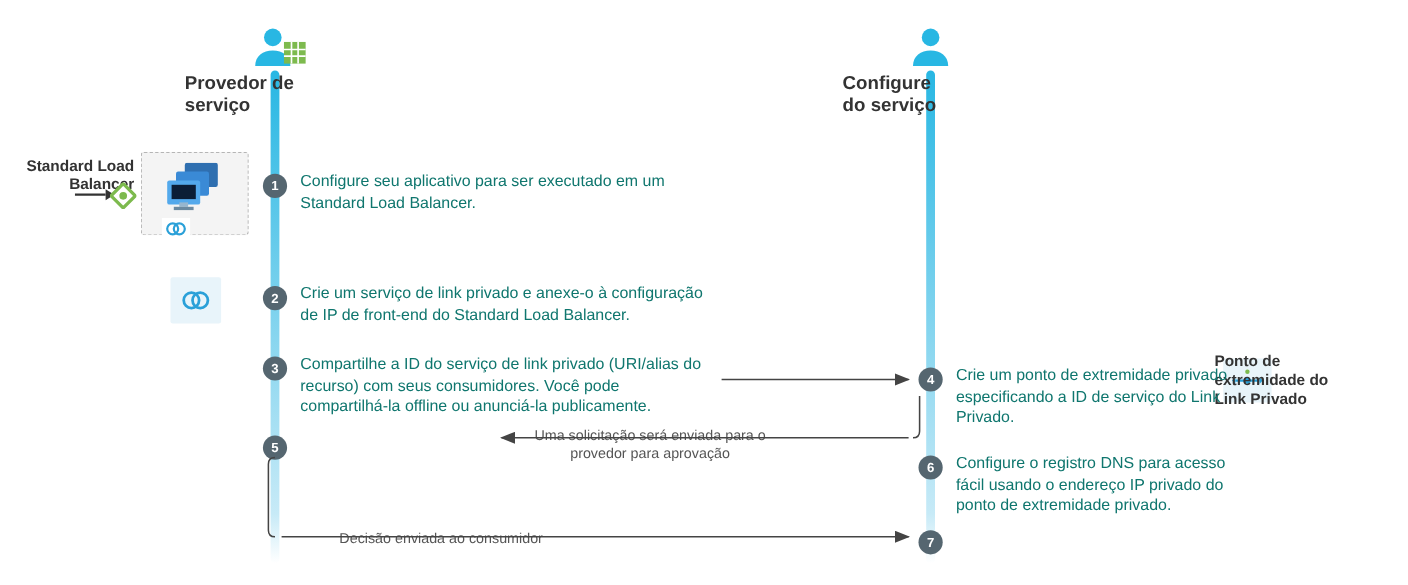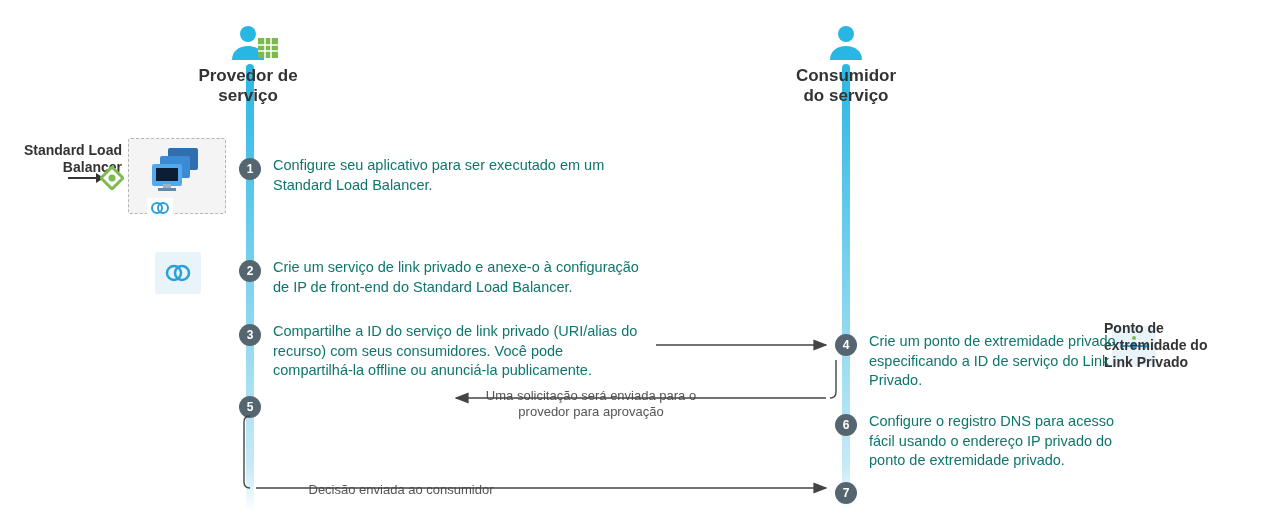--- a/index.html
+++ b/index.html
@@ -29,21 +29,21 @@
     height: 448px;
     border-radius: 4px;
     background: linear-gradient(to bottom, var(--azure-blue) 0%, #c7eaf7 90%, rgba(199,234,247,0) 100%);
   }
   #timeline-provider { left: 246px; }
   #timeline-consumer { left: 842px; }
 
   .persona {
     position: absolute;
     top: 22px;
-    text-align: center;
+    text-align: left;
     width: 160px;
   }
   .persona svg { display: block; margin: 0 auto 4px; }
   .persona .label {
     font-weight: 700;
     font-size: 17px;
     line-height: 1.15;
     color: #333;
   }
   #persona-provider { left: 168px; }
@@ -186,21 +186,21 @@
       <line x1="7" y1="0" x2="7" y2="20" stroke="#fff" stroke-width="1.5"></line>
       <line x1="13" y1="0" x2="13" y2="20" stroke="#fff" stroke-width="1.5"></line>
     </svg>
   </div>
 
   <div id="persona-consumer" class="persona">
     <svg width="40" height="40" viewBox="0 0 40 40">
       <circle cx="20" cy="12" r="8" fill="#28b7e3"></circle>
       <path d="M4 38c0-9 7-14 16-14s16 5 16 14" fill="#28b7e3"></path>
     </svg>
-    <div class="label" style="white-space:pre-line">Consumidor
+    <div class="label" style="white-space:pre-line">Configure
 do serviço</div>
   </div>
 
   <div id="label-slb" class="side-label">Standard Load Balancer</div>
   <div class="slb-box"></div>
   <div class="slb-arrow">
     <svg width="36" height="12" viewBox="0 0 36 12">
         <line x1="0" y1="6" x2="28" y2="6" stroke="#333" stroke-width="2"></line>
         <polygon points="28,1 36,6 28,11" fill="#333"></polygon>
       </svg>

